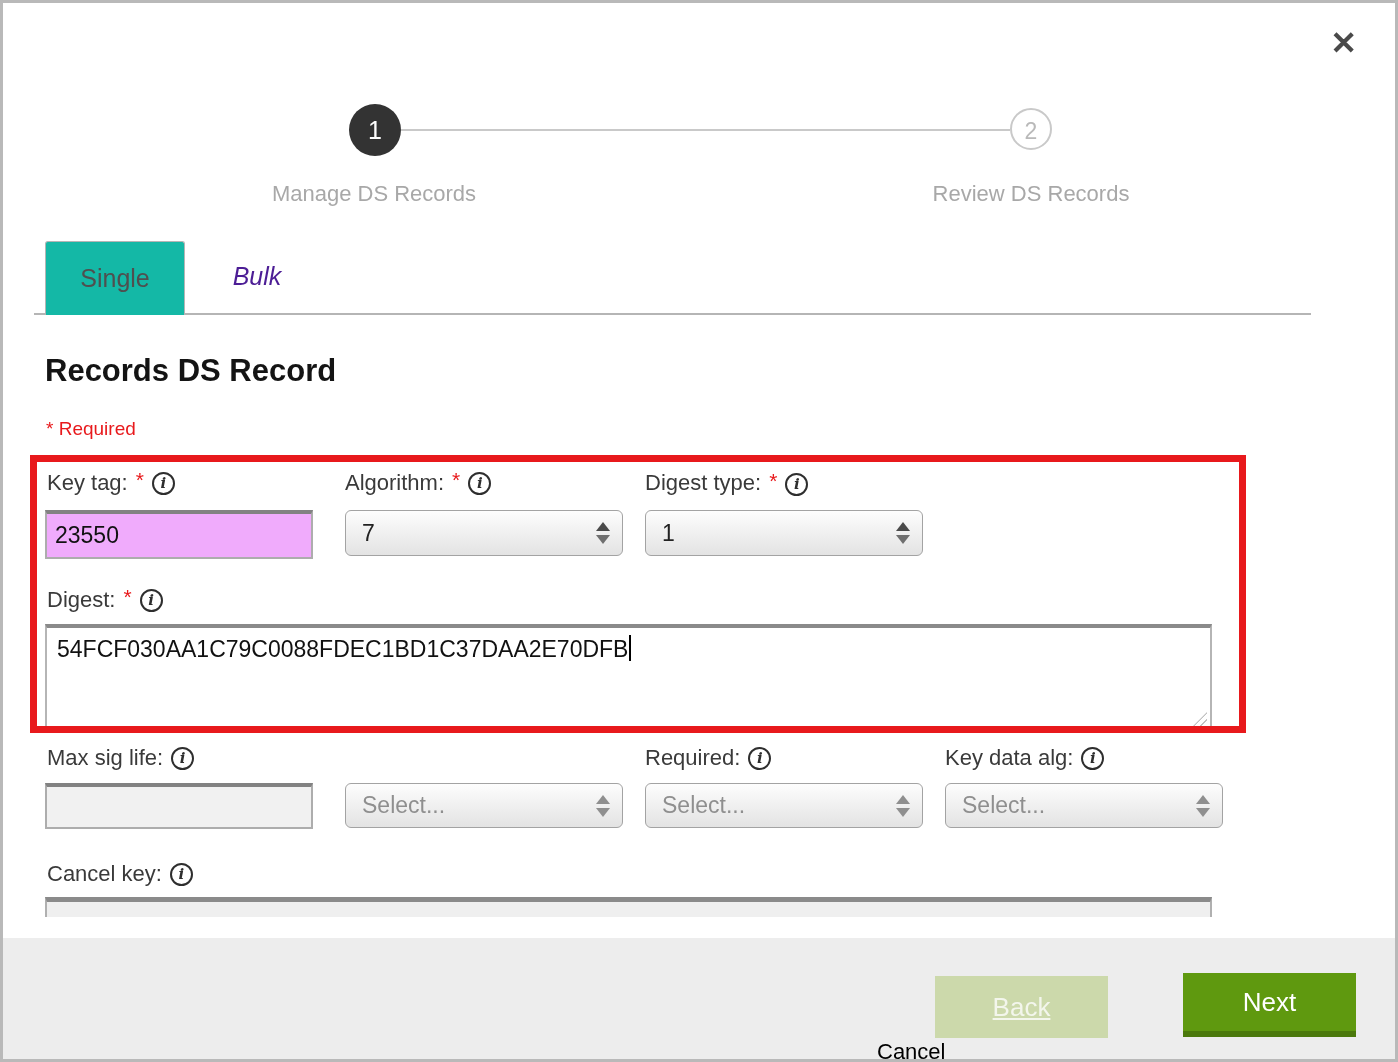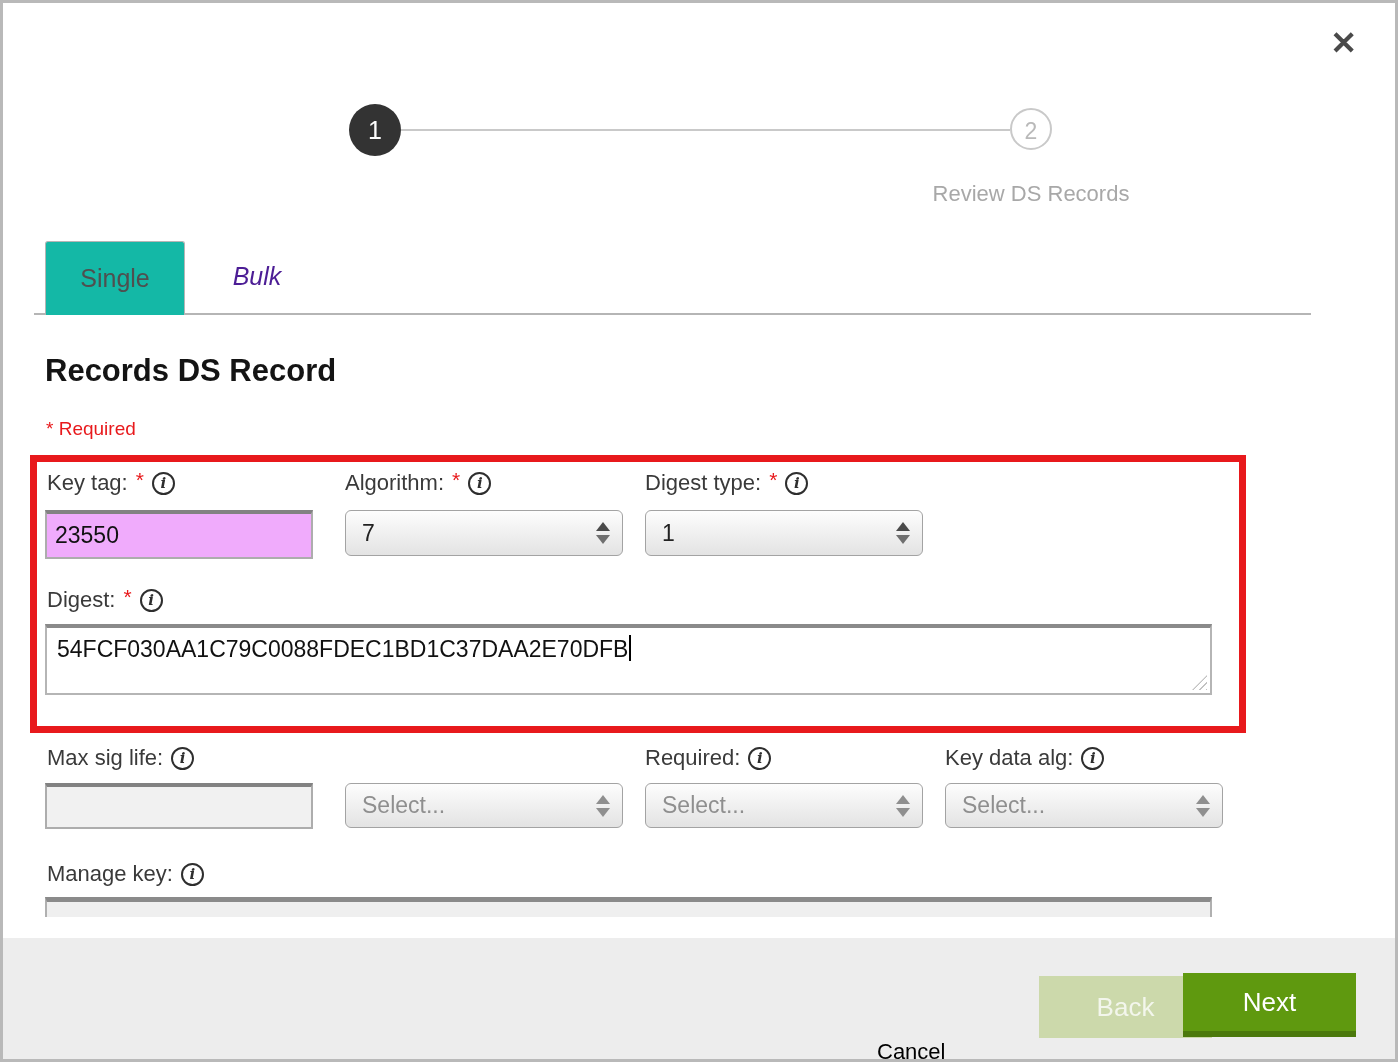--- a/index.html
+++ b/index.html
@@ -115,21 +115,21 @@
     padding:0 12px 0 16px; cursor:pointer;
   }
   .sel .val { font-size:23px; color:#222; }
   .sel.ph .val { color:#8f8f8f; }
   .arrows { display:flex; flex-direction:column; gap:4px; align-items:center; }
   .tri-up { width:0; height:0; border-left:7px solid transparent; border-right:7px solid transparent; border-bottom:9px solid #4a4a4a; }
   .tri-down { width:0; height:0; border-left:7px solid transparent; border-right:7px solid transparent; border-top:9px solid #6f6f6f; }
 
   
   .bigtext {
-    position:absolute; left:42px; top:621px; width:1167px; height:71px;
+    position:absolute; left:42px; top:621px; width:1167px; height:108px;
     border:2px solid #b5b5b5; border-top:4px solid #8a8a8a;
     background:#fff; padding:7px 10px; font-size:23px; color:#111;
     cursor:text;
   }
   .caret { display:inline-block; width:2px; height:26px; background:#000; margin-left:1px; vertical-align:-4px; }
   .resize-handle {
     position:absolute; right:3px; bottom:3px; width:15px; height:15px;
     background:repeating-linear-gradient(135deg, #c2c2c2 0 1.5px, transparent 1.5px 5px);
     clip-path:polygon(100% 0, 100% 100%, 0 100%);
     cursor:nwse-resize;
@@ -150,38 +150,39 @@
   }
   .cancel-link {
     position:absolute; left:874px; top:988px;
     font-size:22px; color:#000000; cursor:pointer;margin-top:48px;
   }
   .btn {
     position:absolute; font-family:"Liberation Sans", sans-serif;
     font-size:26px; border:none; cursor:pointer;
   }
   .btn-back {
-    left:1036px; top:973px; width:173px; height:62px;
-    background:#ccd9ab; color:#f3f6ec; cursor:default;
+    left:932px; top:973px; width:173px; height:62px;
+    background:#ccd9ab; color:#f3f6ec; cursor:default;text-decoration:underline;
   }
   .btn-next {
     left:1180px; top:970px; width:173px; height:64px;
     background:#5f990f; border-bottom:6px solid #4b790c; color:#ffffff;
   }
 </style>
 </head>
 <body>
 
 <div class="modal">
 
   <div class="close-x">✕</div>
 
   <div class="step-circle-active">1</div>
   <div class="step-line"></div>
   <div class="step-circle-inactive">2</div>
+  <div class="step-label l1">Manage DS Records</div>
   <div class="step-label l2">Review DS Records</div>
 
   <div class="tab-baseline"></div>
   <div class="tab active">Single</div>
   <div class="tab inactive">Bulk</div>
 
   <div class="page-title">Records DS Record</div>
   <div class="required-note">* Required</div>
 
   <div class="annotation-box"></div>
@@ -193,21 +194,21 @@
         <i>i</i>
       </span>
   </div>
   <div class="flabel" style="left:342px; top:467px;">
     <span>Algorithm:</span>
     <span class="req">*</span>
     <span class="info">
         <i>i</i>
       </span>
   </div>
-  <div class="flabel" style="left:642px; top:467px;">
+  <div class="flabel" style="left:642px; top:467px;align-items:flex-end;">
     <span>Digest type:</span>
     <span class="req">*</span>
     <span class="info">
         <i>i</i>
       </span>
   </div>
 
   <input class="textin" style="left: 42px; top: 507px; width: 268px; height: 49px;" value="23550">
   <div class="sel" style="left:342px; top:507px; width:278px;">
     <span class="val">7</span>
@@ -278,21 +279,21 @@
   </div>
   <div class="sel ph" style="left:942px; top:780px; width:278px; height:45px;">
     <span class="val">Select...</span>
     <span class="arrows">
         <span class="tri-up" style="border-bottom-color:#8f8f8f;"></span>
         <span class="tri-down" style="border-top-color:#8f8f8f;"></span>
       </span>
   </div>
 
   <div class="flabel" style="left:44px; top:858px;">
-    <span>Manage key:</span>
+    <span>Cancel key:</span>
     <span class="info">
         <i>i</i>
       </span>
   </div>
   <div class="pubkey-area"></div>
 
   <div class="footer"></div>
   <div class="cancel-link">Cancel</div>
   <button class="btn btn-back">Back</button>
   <button class="btn btn-next">Next</button>

